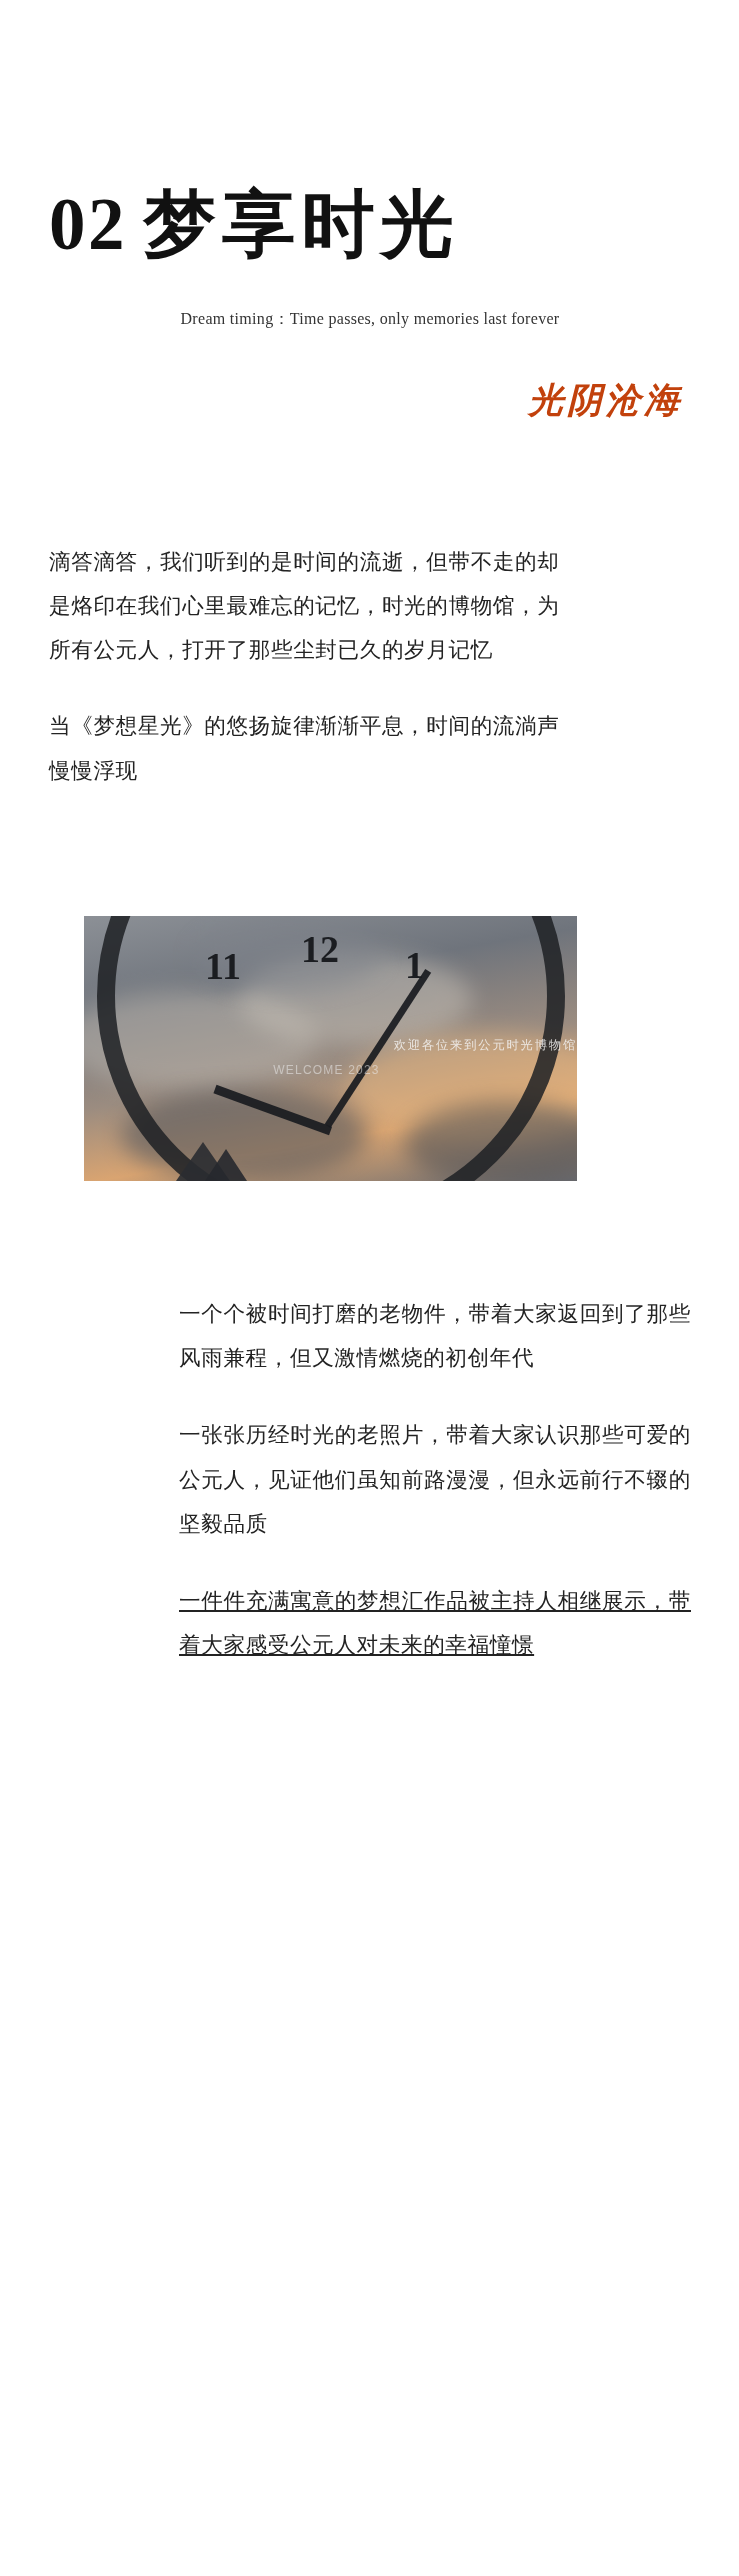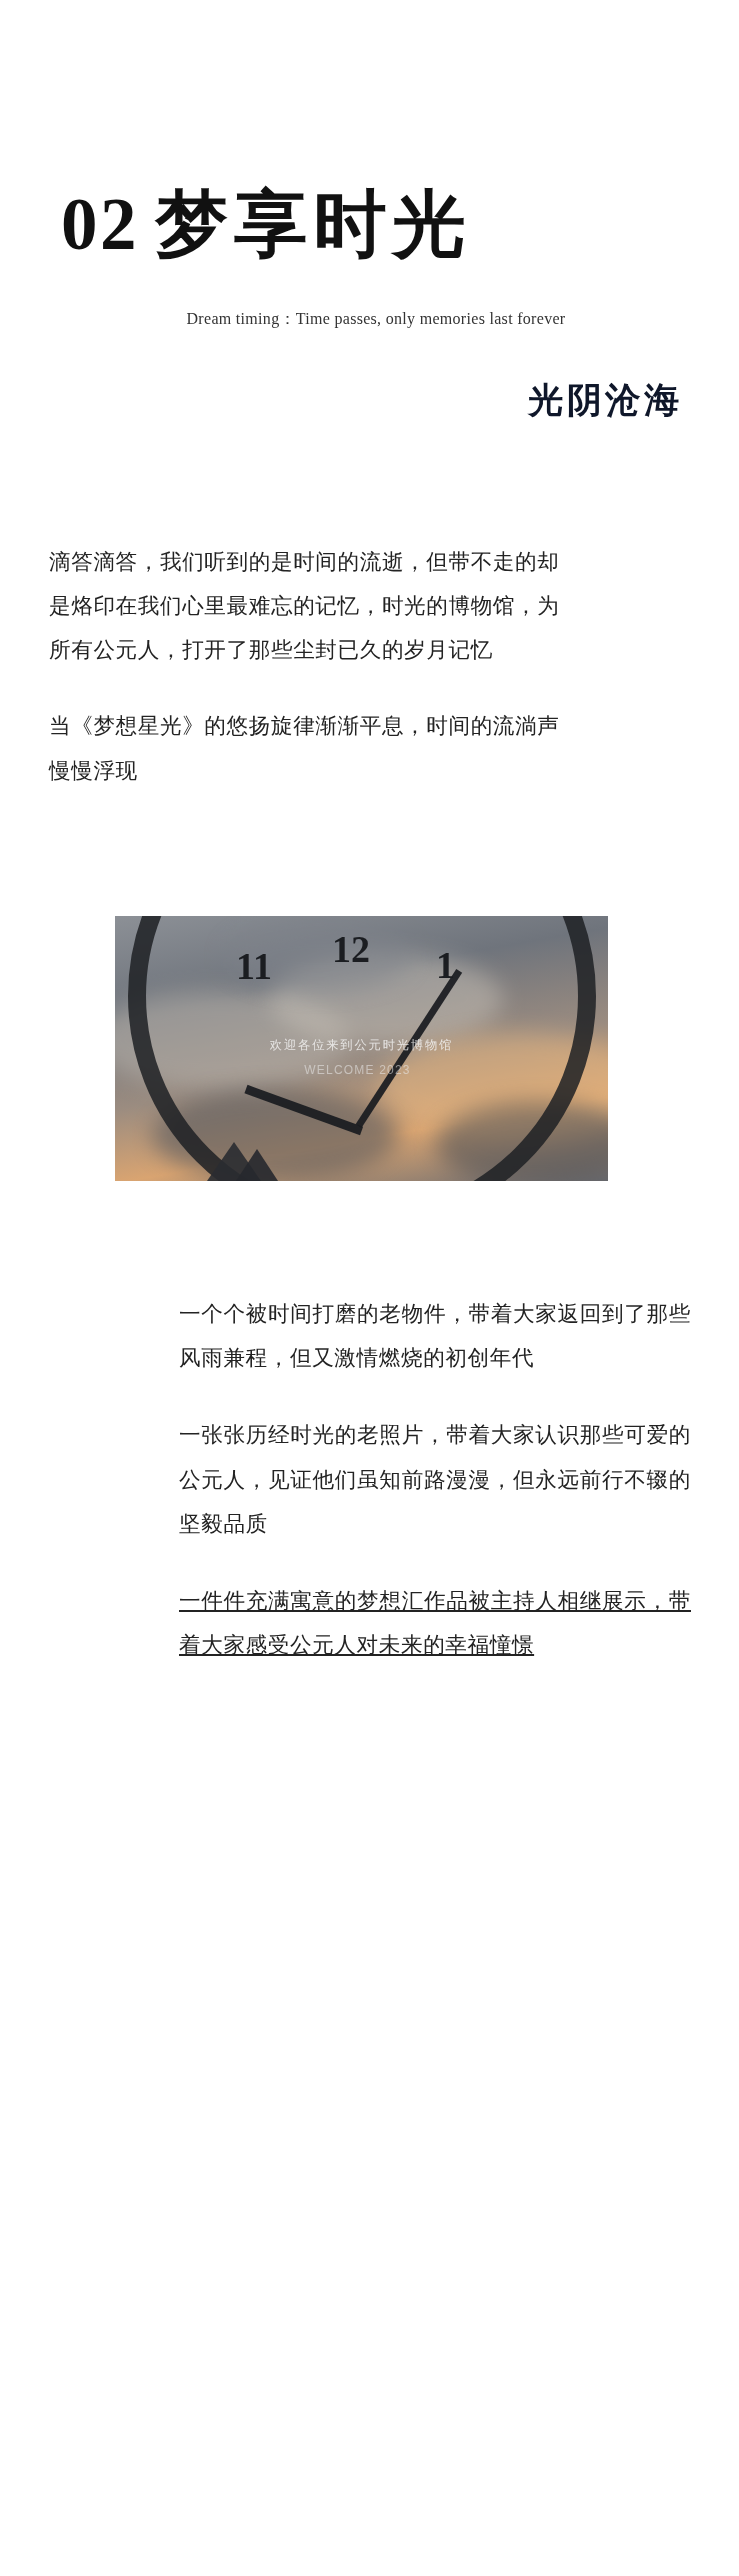--- a/index.html
+++ b/index.html
@@ -18,21 +18,21 @@
   .page {
     position: relative;
     width: 740px;
     min-height: 2576px;
     background: #ffffff;
     overflow: hidden;
   }
 
   
   .title-block {
-    padding: 185px 0 0 12px;
+    padding: 185px 0 0 0;
   }
   .main-title {
     font-family: "Liberation Serif", serif;
     font-weight: bold;
     font-size: 73px;
     letter-spacing: 1.2px;
     color: #111111;
     margin: 0 0 0 49px;
     line-height: 1.1;
     white-space: nowrap;
@@ -55,22 +55,23 @@
     letter-spacing: 0.3px;
   }
 
   .slogan {
     margin: 44px 57px 0 0;
     text-align: right;
     font-family: "Liberation Serif", serif;
     font-weight: bold;
     font-size: 35px;
     line-height: 1.55;
-    color: #0f172a;
+    color: #c2410c;
     letter-spacing: 3.7px;
+    font-style: italic;
   }
   .slogan div + div {
     margin-top: 6.2px;
   }
 
   
   .para-group-left {
     margin: 111px 0 0 49px;
     width: 512px;
   }
@@ -81,21 +82,21 @@
     color: #232323;
     letter-spacing: 0.6px;
   }
   .para-group-left p:last-child {
     margin-bottom: 0;
   }
 
   
   .figure {
     margin: 123px 0 0 0;
-    padding-left: 115px;
+    padding-left: 84px;
   }
   .photo {
     position: relative;
     width: 493px;
     height: 265px;
     overflow: hidden;
     background: linear-gradient(170deg, #8c9096 0%, #6f747c 28%, #9b8c80 55%, #d9a471 76%, #6a6b70 100%);
   }
   
   .photo .cloud {
@@ -177,21 +178,21 @@
     border-right: 21px solid transparent;
     border-bottom: 32px solid #26282d;
     opacity: 0.9;
   }
 
   .photo-overlay-text {
     position: absolute;
     left: 0;
     right: 0;
     top: 121px;
-    text-align: center;
+    text-align: right;
     color: rgba(245,245,245,0.82);
     font-size: 12.3px;
     letter-spacing: 1.8px;
   }
   .photo-overlay-sub {
     position: absolute;
     left: 0;
     right: 8px;
     top: 147px;
     text-align: center;

